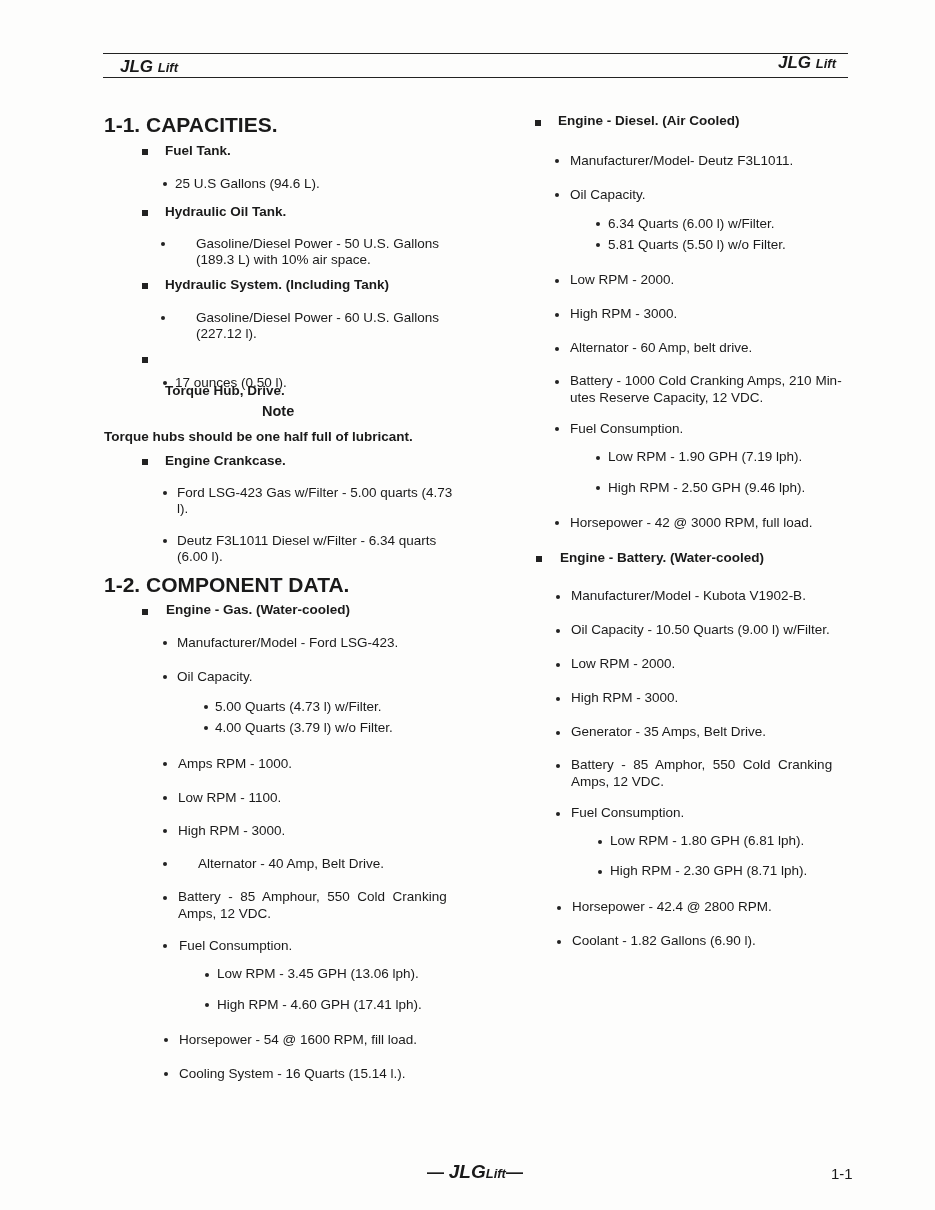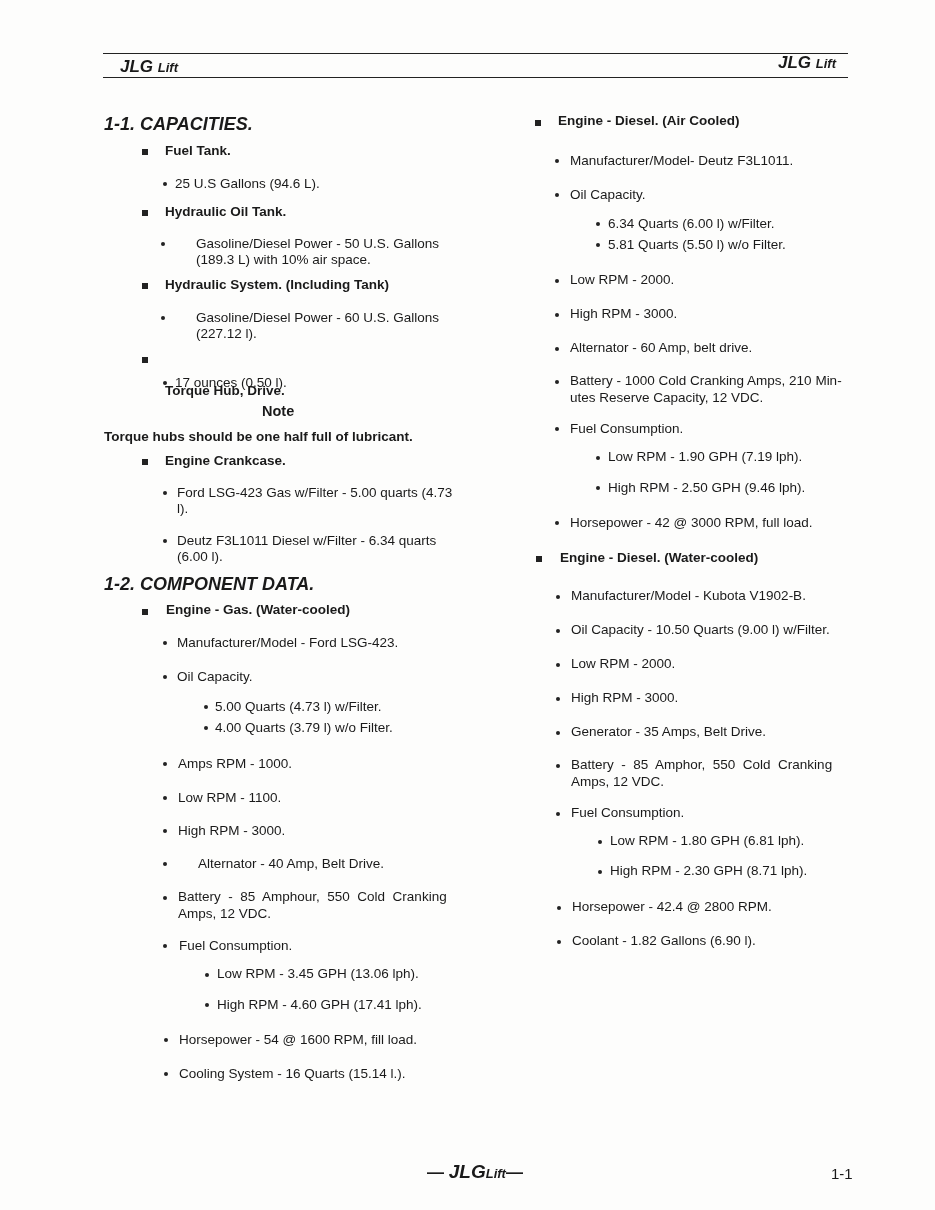--- a/index.html
+++ b/index.html
@@ -10,21 +10,21 @@
   }
   .rule { position:absolute; left:103px; width:745px; height:0; border-top:1.5px solid #222; }
   .hdr { position:absolute; top:57px; left:103px; width:745px; height:22px; }
   .hdr .logo-l { position:absolute; left:17px; top:0; }
   .hdr .logo-r { position:absolute; right:12px; top:-4px; }
   .hdr .title { position:absolute; left:232px; top:0; font-weight:bold; font-size:15px; letter-spacing:0.1px; }
   .logo { font-weight:bold; font-style:italic; font-size:17px; white-space:nowrap; }
   .logo .lift { font-size:13px; }
   .it { position:absolute; font-size:13.5px; line-height:17px; white-space:nowrap; }
   .b { font-weight:bold; }
-  .h1 { font-weight:bold; font-size:18px;font-style:italic; }
+  .h1 { font-weight:bold; font-size:21px; }
   .sq { position:absolute; width:6px; height:6px; background:#222; }
   .dot { position:absolute; width:4px; height:4px; border-radius:50%; background:#222; }
 </style>
 </head>
 <body>
 
 <div class="rule" style="top:53px;"></div>
 <div class="hdr">
   <span class="logo logo-l"><span>JLG</span> <span class="lift">Lift</span></span>
   <span class="logo logo-r"><span>JLG</span> <span class="lift">Lift</span></span>
@@ -127,21 +127,21 @@
   <div class="dot" style="left:555px;top:427px;"></div>
   <div class="it" style="left:570px;top:420px;">Fuel Consumption.</div>
   <div class="dot" style="left:596px;top:456px;"></div>
   <div class="it" style="left:608px;top:448px;">Low RPM - 1.90 GPH (7.19 lph).</div>
   <div class="dot" style="left:596px;top:486px;"></div>
   <div class="it" style="left:608px;top:479px;">High RPM - 2.50 GPH (9.46 lph).</div>
   <div class="dot" style="left:555px;top:521px;"></div>
   <div class="it" style="left:570px;top:514px;">Horsepower - 42 @ 3000 RPM, full load.</div>
 
   <div class="sq" style="left:536px;top:556px;"></div>
-  <div class="it b" style="left:560px;top:549px;">Engine - Diesel. (Water-cooled)</div>
+  <div class="it b" style="left:560px;top:549px;">Engine - Battery. (Water-cooled)</div>
   <div class="dot" style="left:556px;top:595px;"></div>
   <div class="it" style="left:571px;top:587px;">Manufacturer/Model - Kubota V1902-B.</div>
   <div class="dot" style="left:556px;top:629px;"></div>
   <div class="it" style="left:571px;top:621px;">Oil Capacity - 10.50 Quarts (9.00 l) w/Filter.</div>
   <div class="dot" style="left:556px;top:663px;"></div>
   <div class="it" style="left:571px;top:655px;">Low RPM - 2000.</div>
   <div class="dot" style="left:556px;top:697px;"></div>
   <div class="it" style="left:571px;top:689px;">High RPM - 3000.</div>
   <div class="dot" style="left:556px;top:731px;"></div>
   <div class="it" style="left:571px;top:723px;">Generator - 35 Amps, Belt Drive.</div>

